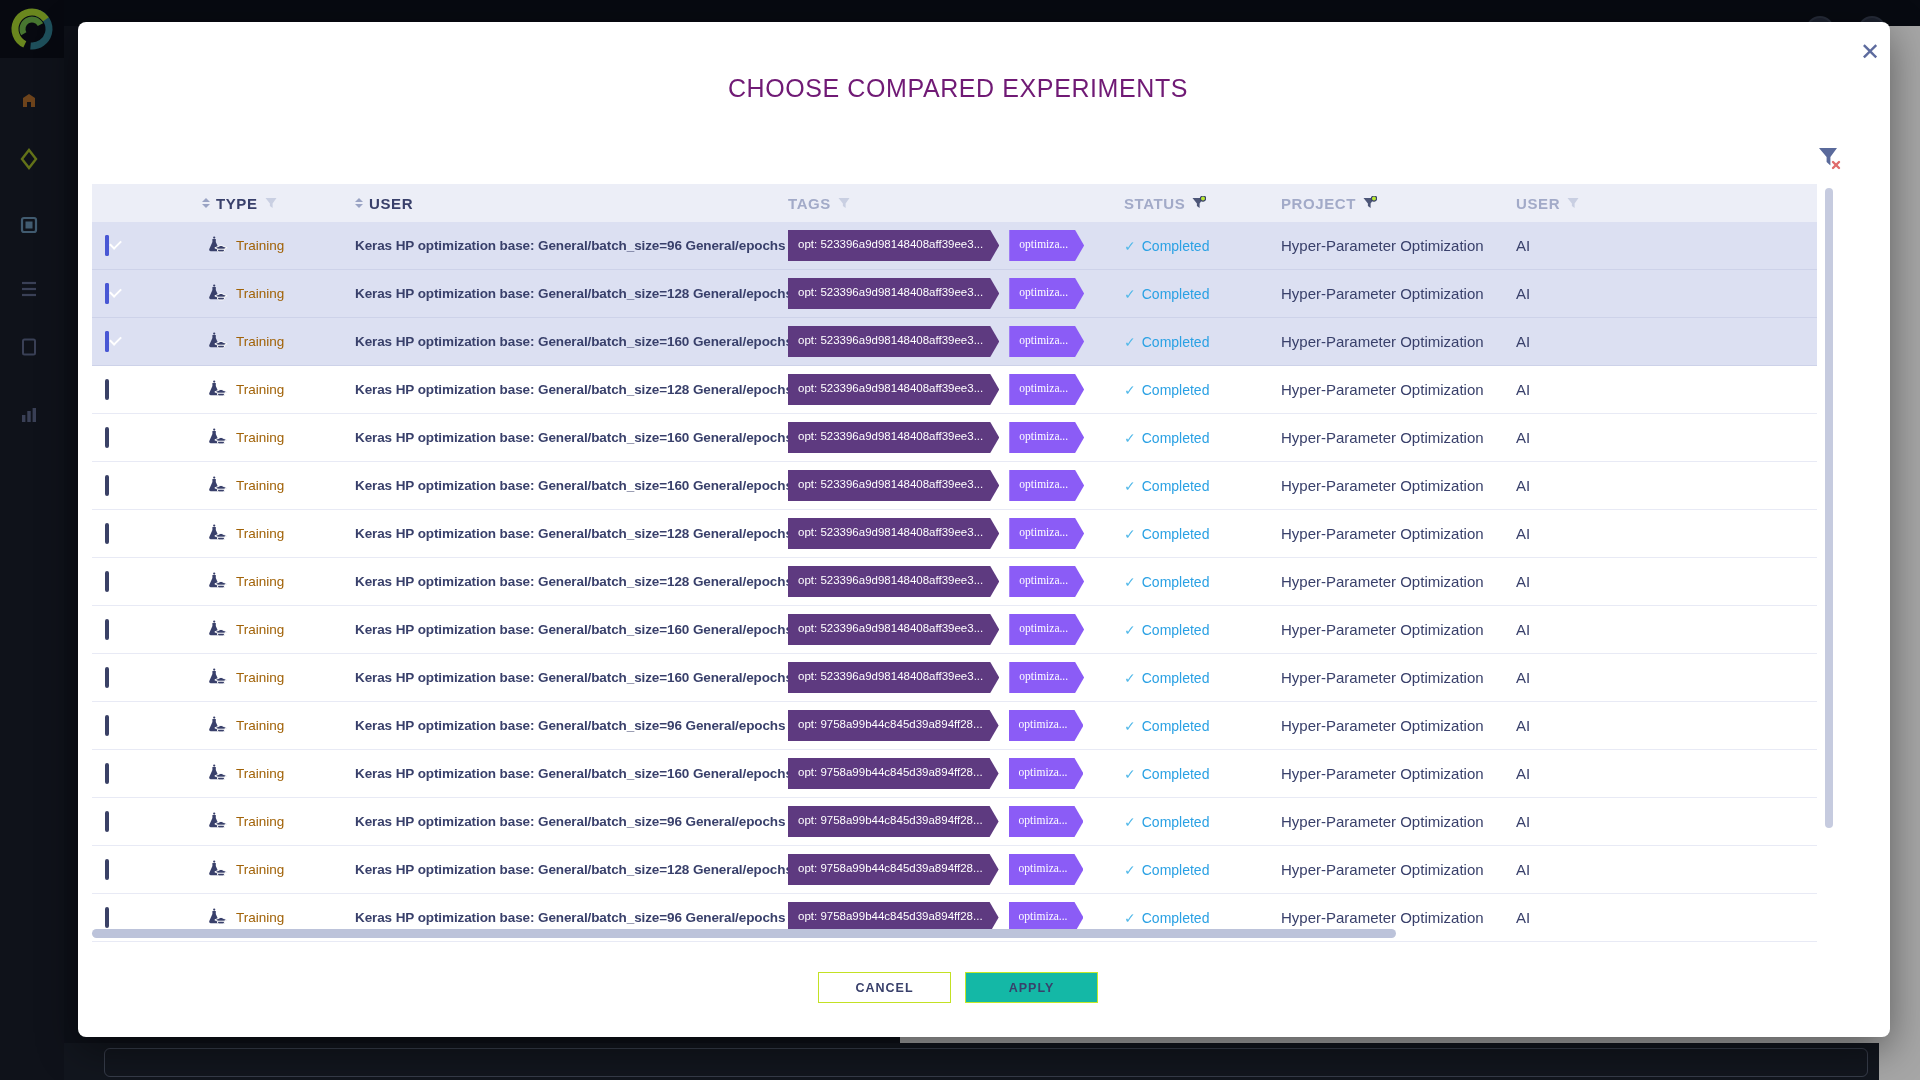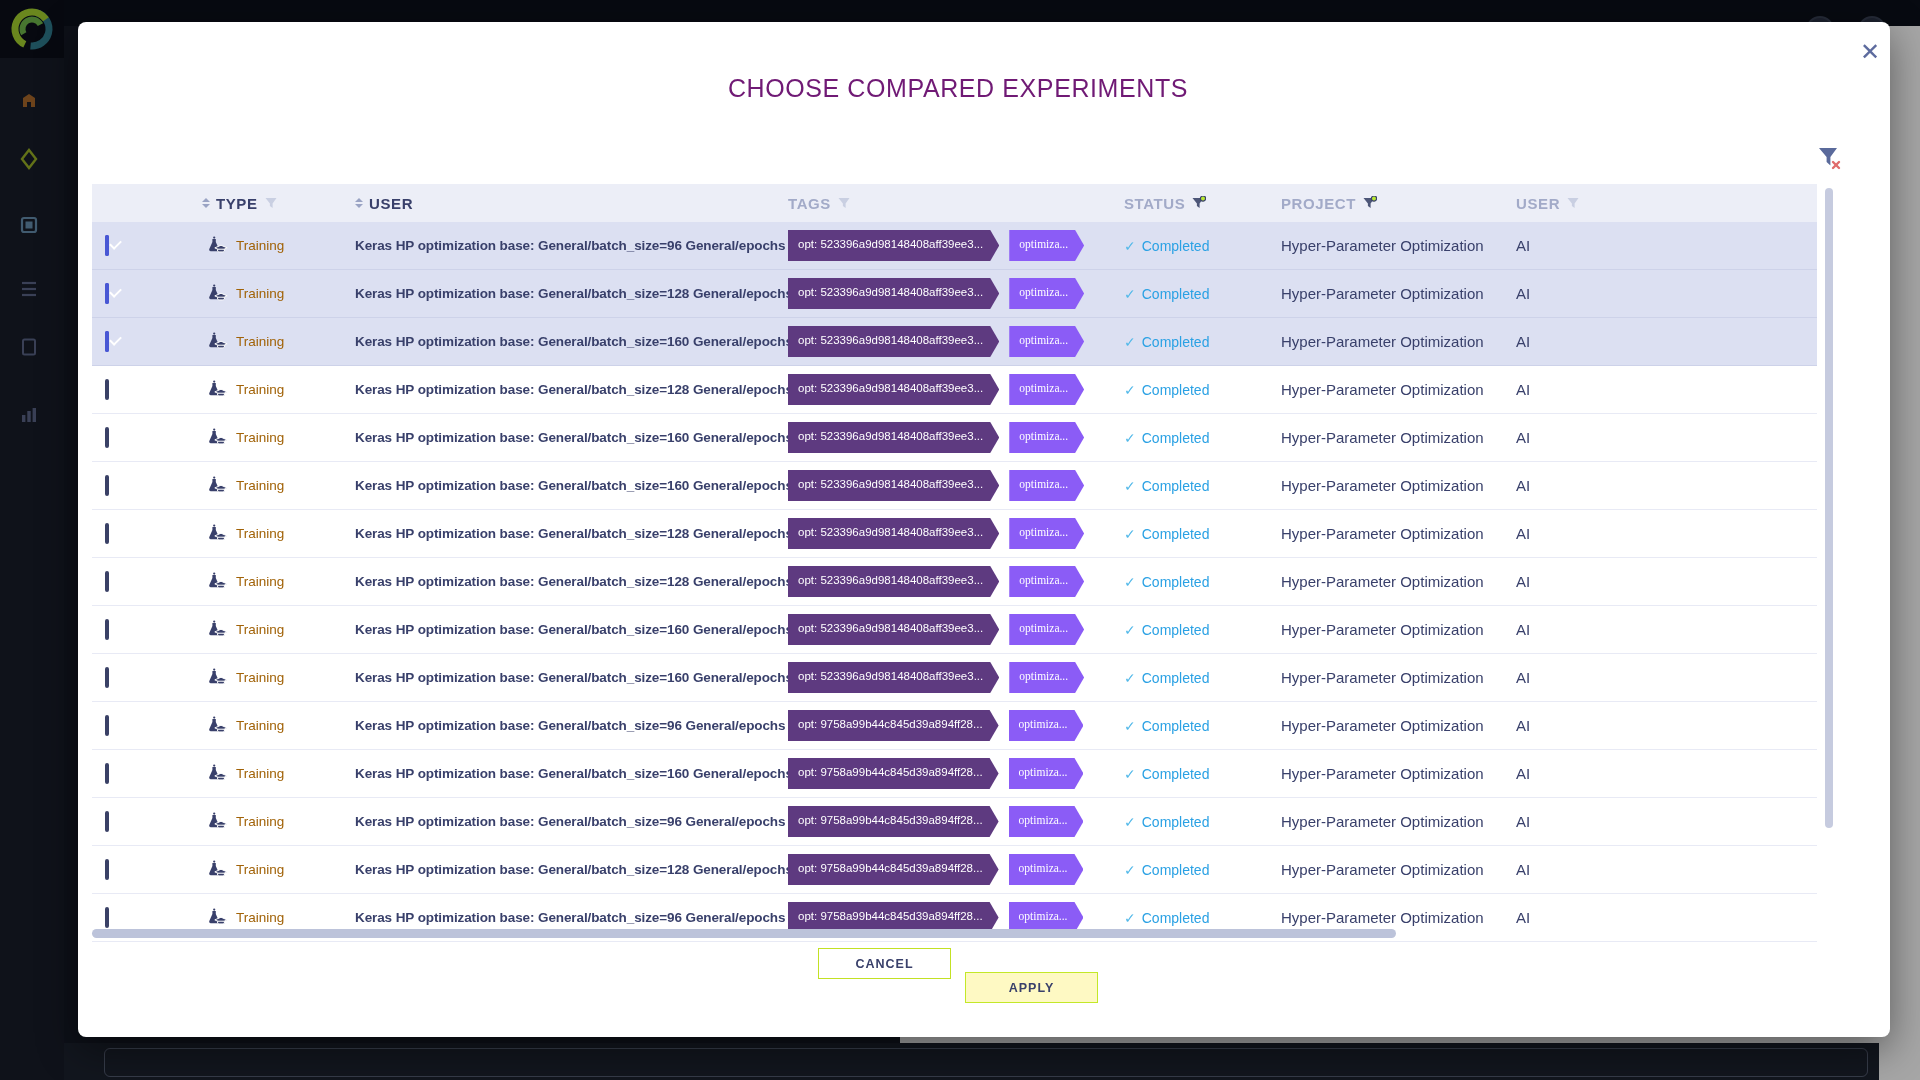--- a/index.html
+++ b/index.html
@@ -80,21 +80,21 @@
   .hscroll { position:absolute; left:14px; top:907px; width:1304px; height:9px;
     background:#bcc3da; border-radius:5px; }
 
   
   .footer { position:absolute; left:0; bottom:34px; width:100%; display:flex;
     justify-content:center; gap:14px; transform:translateX(-26px); }
   .btn { min-width:133px; height:31px; border-radius:0; font-size:12.5px; font-weight:700;
     letter-spacing:1px; color:#39406b; display:flex; align-items:center; justify-content:center;
     cursor:pointer; }
   .btn.cancel { background:#fff; border:1.5px solid #c3e124; }
-  .btn.apply { background:#fef9c3; border:1.5px solid #c3e828;margin-top:24px; }
+  .btn.apply { background:#14b8a6; border:1.5px solid #c3e828; }
 
   svg { display:block; }
 </style>
 </head>
 <body>
 
 <div class="stage">
 
   <div class="topbar"></div>
   <div class="sidebar">

